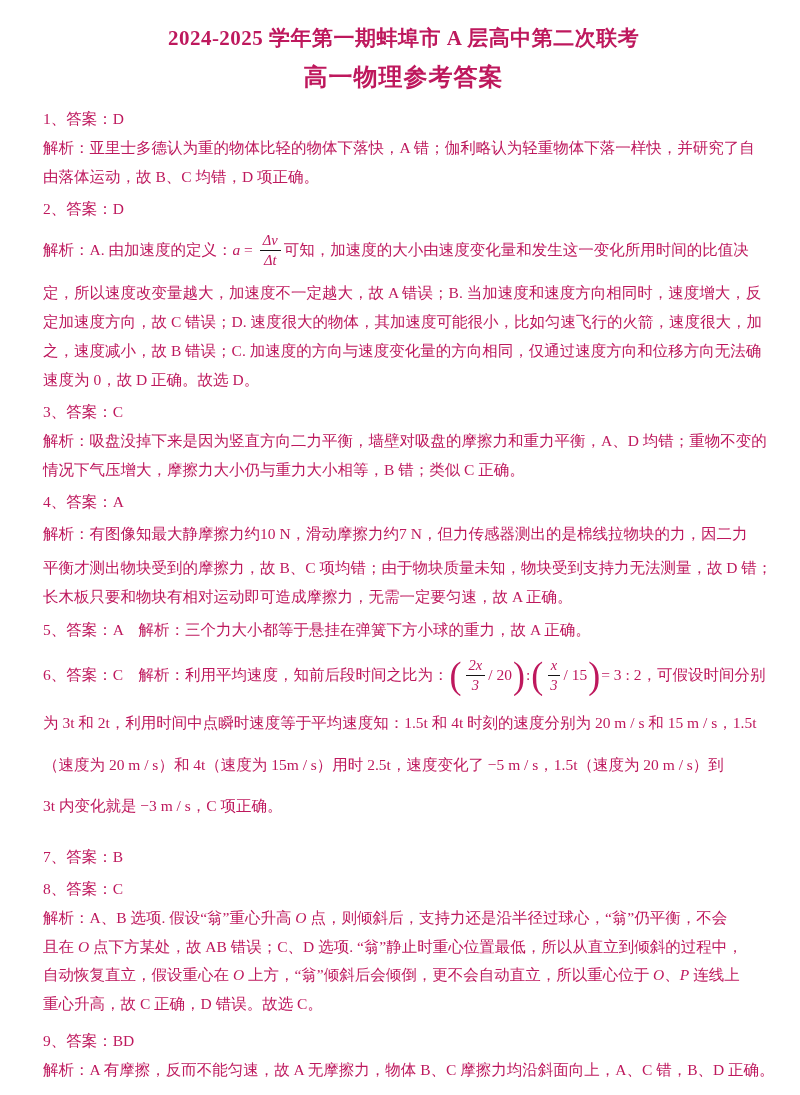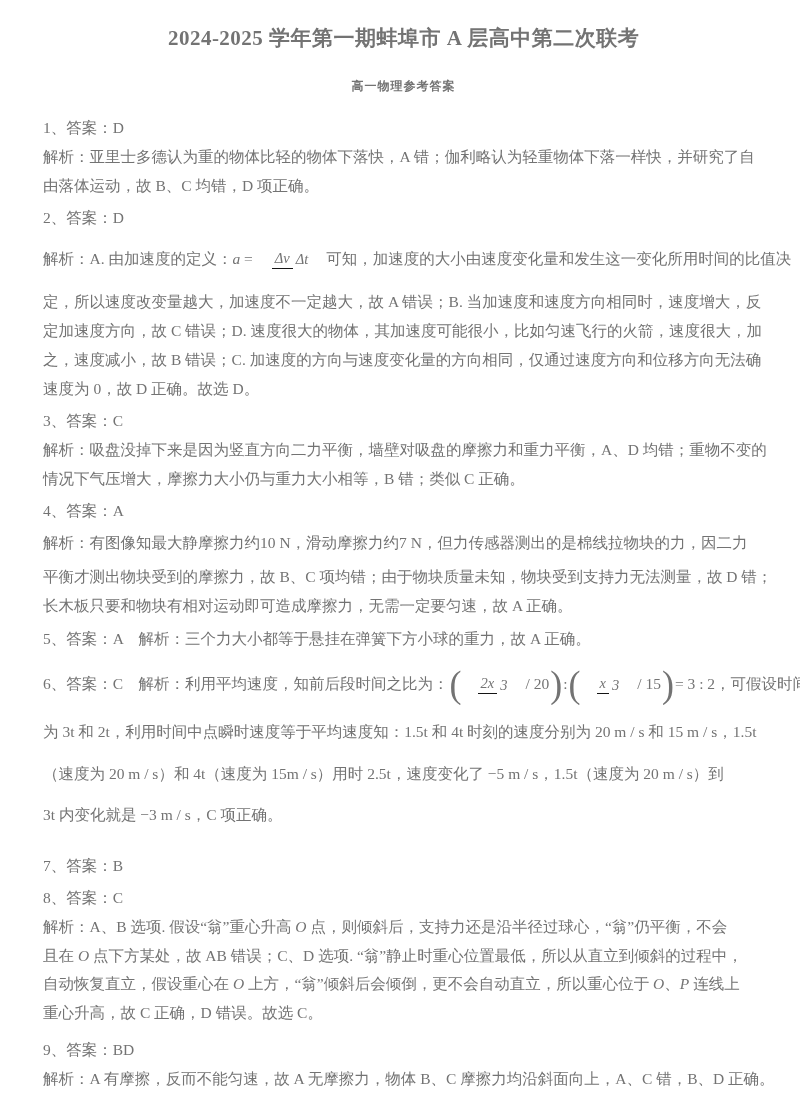--- a/index.html
+++ b/index.html
@@ -1,44 +1,44 @@
 <!DOCTYPE html>
 <html><head>
 <meta charset="utf-8">
 <style>
   html,body{margin:0;padding:0;background:#ffffff;}
   .page{
     width:800px;height:1095px;box-sizing:border-box;
-    padding:14px 36px 0 43px;background:#ffffff;color:#737373;
+    padding:14px 36px 0 43px;background:#ffffff;color:#be185d;
     font-family:"Liberation Serif","DejaVu Serif",serif;
     overflow:hidden;
   }
   .title{
     font-size:21px;font-weight:700;text-align:center;
     margin:10px 0 0 0;letter-spacing:0.5px;line-height:28px;
   }
   .subtitle{
-    font-size:12px;font-weight:700;text-align:center;
-    margin:21px 0 13px 0;letter-spacing:1px;line-height:26px;
+    font-size:24px;font-weight:700;text-align:center;
+    margin:12px 0 13px 0;letter-spacing:1px;line-height:26px;
   }
   .answers{font-size:15.5px;}
   .item{margin:0 0 3px 0;}
   .item.m5{margin:4px 0 4px 0;}
   .item.m7{margin-top:14px;}
   .item.m9{margin-top:8px;}
   .line{line-height:27px;white-space:nowrap;}
   .line.fline{line-height:54px;}
   .line.wide{line-height:40px;}
   .line.sp36{line-height:36px;}
   .run{vertical-align:middle;}
   .it{font-style:italic;}
   .frac{
-    display:inline-flex;flex-direction:row;align-items:center;
+    display:inline-flex;flex-direction:column;align-items:center;
     vertical-align:middle;font-style:italic;font-size:14.5px;
-    margin:0 15px;line-height:1.15;
+    margin:0 3px;line-height:1.15;
   }
   .frac .num{border-bottom:1.4px solid #141414;padding:0 3px 1px 3px;}
   .frac .den{padding:1px 3px 0 3px;}
   .bp{
     display:inline-block;font-size:36px;font-weight:400;
     vertical-align:middle;line-height:0.9;margin:0 1px;
     transform:scaleY(1.05);font-style:normal;
   }
 </style>
 </head>

